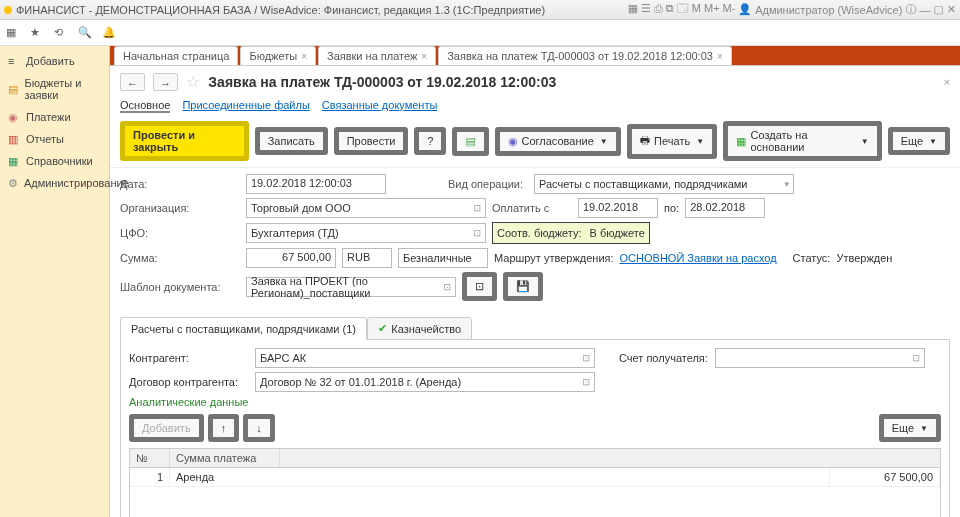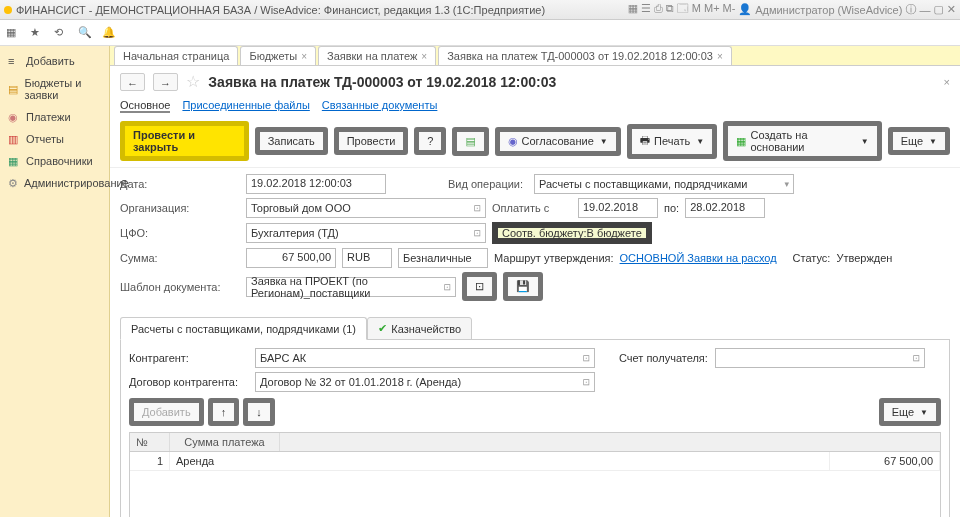--- a/index.html
+++ b/index.html
@@ -8,21 +8,21 @@
 .titlebar .dot{width:8px;height:8px;border-radius:50%;background:#ffc107;margin-right:4px}
 .titlebar .right{margin-left:auto;display:flex;align-items:center;gap:3px}
 .titlebar .right span{color:#888}
 .toolbar{height:26px;background:#fff;border-bottom:1px solid #ddd;display:flex;align-items:center;padding:0 6px;gap:10px}
 .toolbar .ico{width:14px;height:14px;display:inline-block;color:#666}
 .layout{display:flex;height:471px}
 .sidebar{width:110px;background:#fdf0c8;border-right:1px solid #e0d090;padding-top:4px}
 .sidebar .item{display:flex;align-items:center;gap:6px;padding:5px 8px;color:#444;cursor:pointer}
 .sidebar .ico{width:12px;height:12px}
 .main{flex:1;display:flex;flex-direction:column;overflow:hidden}
-.tabs{height:22px;background:#fef9c3;border-bottom:1px solid #ccc;display:flex;align-items:center;padding-left:4px}
+.tabs{height:22px;background:#c2410c;border-bottom:1px solid #ccc;display:flex;align-items:center;padding-left:4px}
 .tab{padding:3px 8px;border:1px solid #ccc;border-bottom:none;background:#fff;margin-right:2px;border-radius:3px 3px 0 0;display:flex;align-items:center;gap:4px;color:#555;cursor:pointer;font-size:10.5px}
 .tab .x{color:#999;font-size:10px}
 .hdr{display:flex;align-items:center;gap:8px;padding:6px 10px}
 .hdr .nav{border:1px solid #ccc;background:#f8f8f8;padding:2px 6px;border-radius:2px;cursor:pointer}
 .hdr .star{color:#ccc;font-size:16px}
 .hdr h2{font-size:14px;font-weight:bold;color:#333}
 .hdr .close{margin-left:auto;color:#999;cursor:pointer}
 .subnav{padding:2px 10px;display:flex;gap:12px;font-size:11px}
 .subnav .link{color:#0066cc;text-decoration:underline;cursor:pointer}
 .subnav .cur{color:#333;text-decoration:none;border-bottom:2px solid #888}
@@ -31,21 +31,21 @@
 .btn.yellow{background:#ffe400;border-color:#d4bc00;font-weight:bold}
 .btn .caret{font-size:8px;margin-left:2px}
 .btnbar .more{margin-left:auto}
 .form{padding:6px 10px}
 .row{display:flex;align-items:center;margin-bottom:4px;gap:6px}
 .lbl{width:120px;color:#555}
 .lbl2{width:120px;color:#555}
 .inp{border:1px solid #bbb;padding:2px 4px;background:#fff;height:20px}
 .sel{border:1px solid #bbb;padding:2px 4px;background:#fff;height:20px;display:flex;align-items:center;justify-content:space-between}
 .sel .dd{color:#999;font-size:9px}
-.hl{border:6px solid #404040;background:#f5f9d0;padding:4px 4px;display:flex;align-items:center;height:22px}
+.hl{border:1px solid #404040;background:#f5f9d0;padding:4px 4px;display:flex;align-items:center;gap:8px;height:22px}
 .link{color:#0066cc;text-decoration:underline;cursor:pointer}
 .tabs2{display:flex;margin:6px 10px 0}
 .tab2{border:1px solid #ccc;padding:4px 10px;background:#f5f5f5;border-radius:3px 3px 0 0;cursor:pointer;display:flex;align-items:center;gap:4px}
 .tab2.active{background:#fff;border-bottom:1px solid #fff;position:relative;z-index:1}
 .box{border:1px solid #ccc;margin:0 10px;padding:8px;margin-top:-1px}
 .green{color:#2a8a2a}
 .tbl-bar{display:flex;gap:4px;margin:6px 0;align-items:center}
 .tbl{border:1px solid #ccc;margin-top:4px}
 .tbl-hd{display:flex;background:#f0f0f0;border-bottom:1px solid #ccc}
 .tbl-hd>div{padding:3px 6px;border-right:1px solid #ddd;color:#555}
@@ -242,34 +242,35 @@
             <span class="dd">⊡</span>
           </span>
    </div>
    <div class="row">
     <span style="width:120px">Договор контрагента:</span>
     <span class="sel" style="width:340px">
             <span>Договор № 32 от 01.01.2018 г. (Аренда)</span>
             <span class="dd">⊡</span>
           </span>
    </div>
+   <div class="green" style="margin:4px 0">Аналитические данные</div>
 
    <div class="tbl-bar">
     <span class="btn" style="color:#aaa">Добавить</span>
     <span class="btn">↑</span>
     <span class="btn">↓</span>
     <span class="btn" style="margin-left:auto">
             <span>Еще</span>
             <span class="caret">▼</span>
           </span>
    </div>
    <div class="tbl">
     <div class="tbl-hd">
      <div style="width:40px">№</div>
-     <div style="width:110px;text-align:center">Сумма платежа</div>
+     <div style="width:110px;text-align:left">Сумма платежа</div>
     </div>
     <div class="tbl-row">
      <div style="width:40px;text-align:right">1</div>
      <div style="flex:1">Аренда</div>
      <div style="width:110px;text-align:right">67 500,00</div>
     </div>
     <div style="height:70px"></div>
 
    </div>
   </div>

